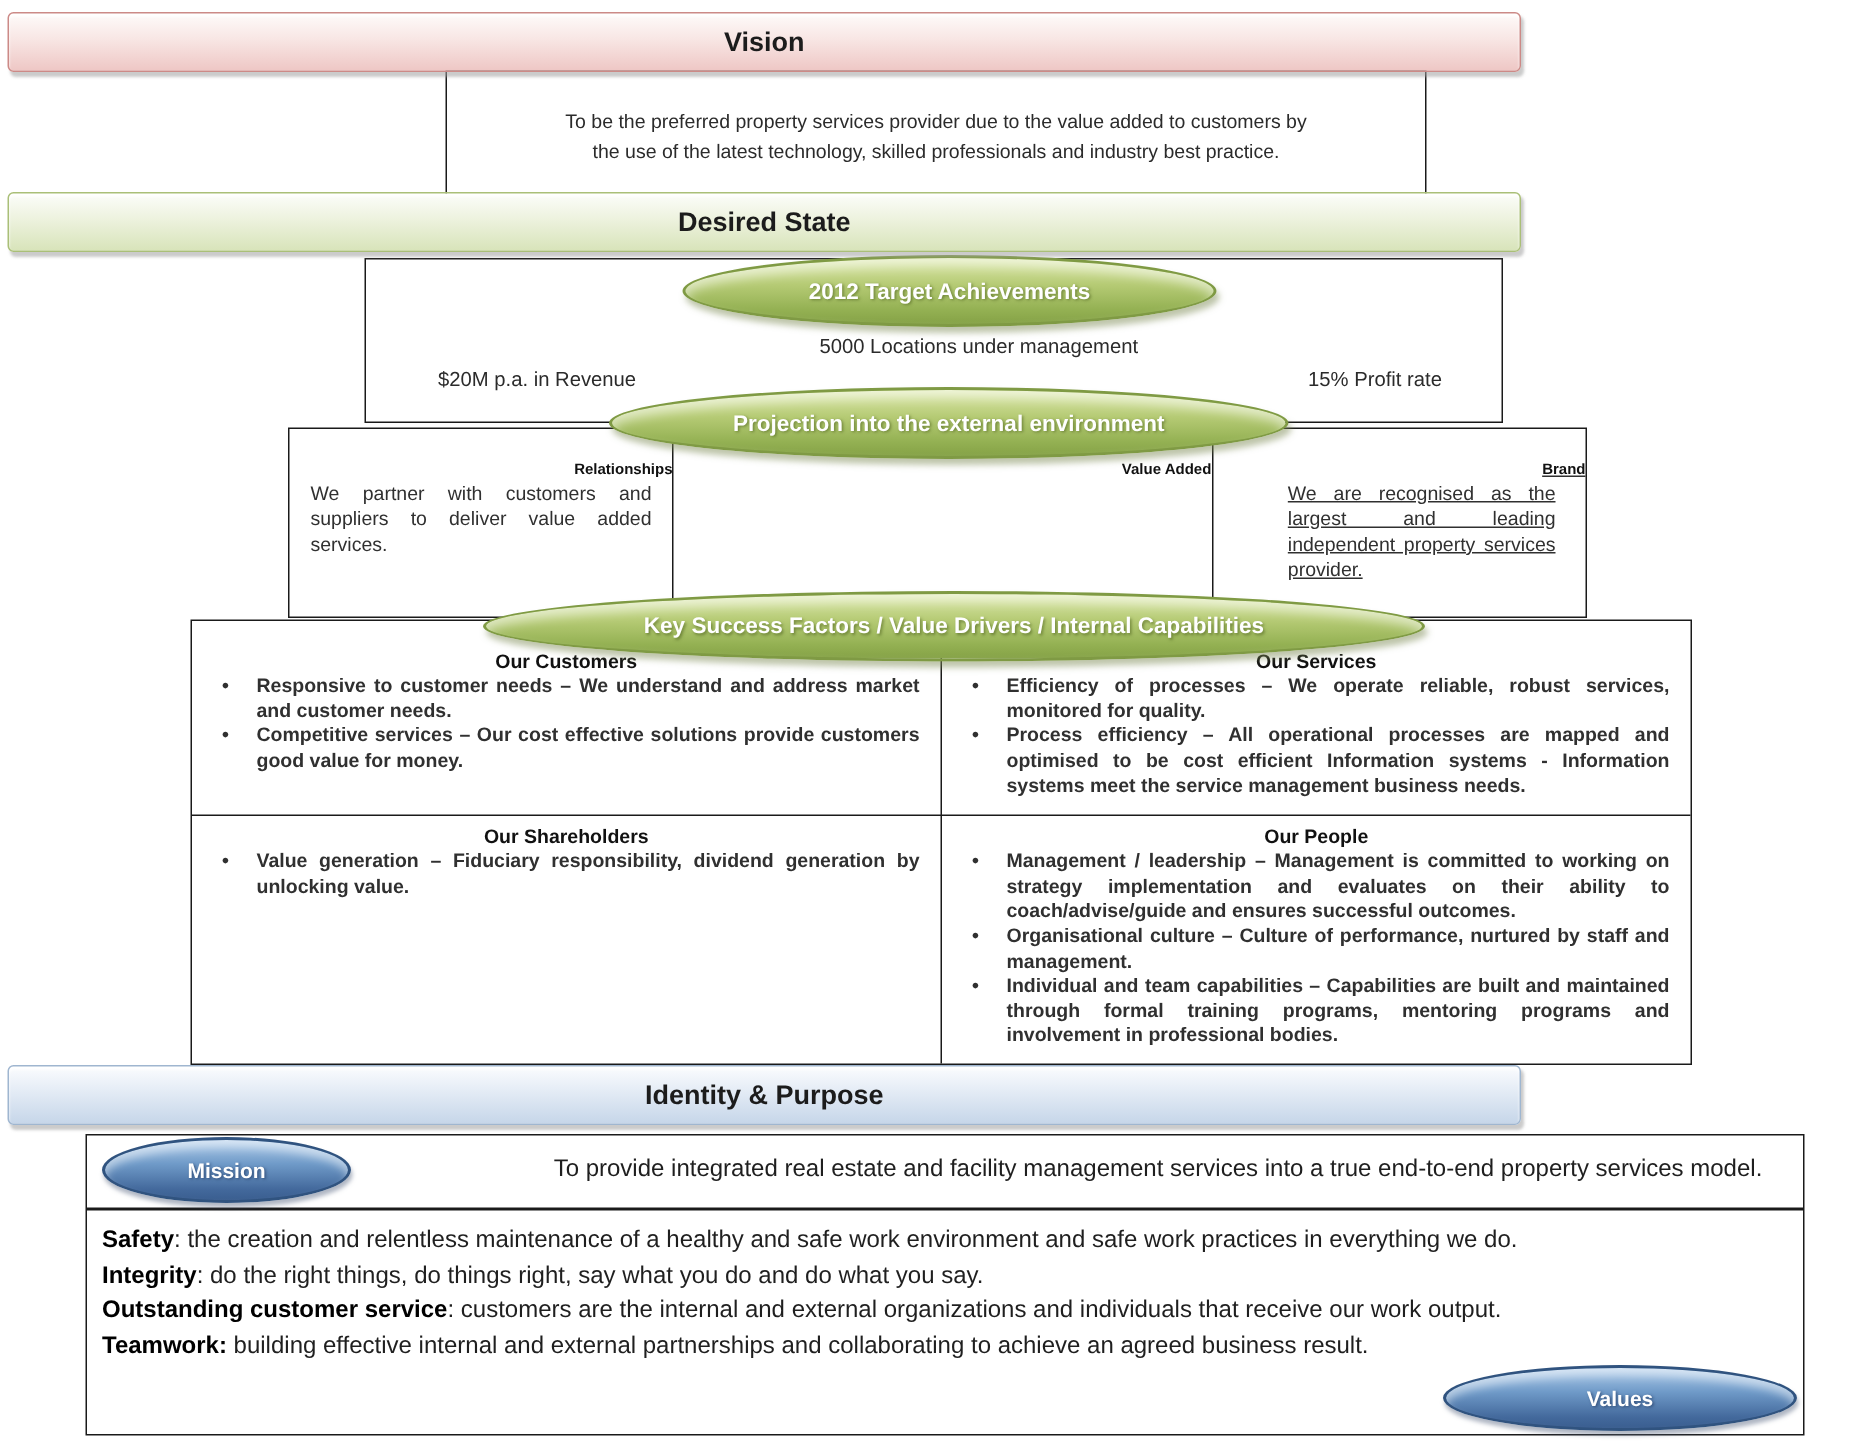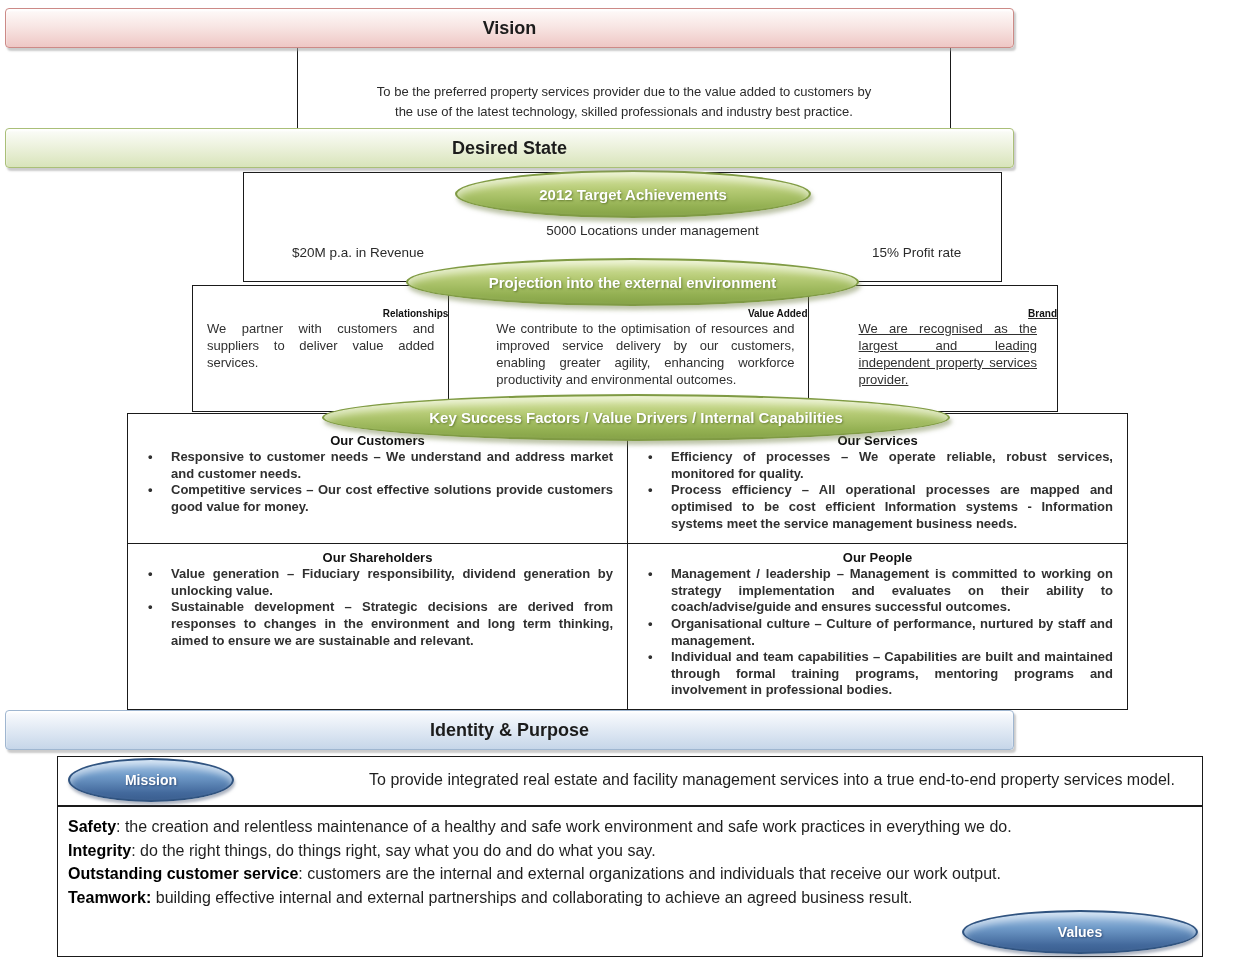--- a/index.html
+++ b/index.html
@@ -18,21 +18,21 @@
   }
   .banner-vision   { top:8px;   background:linear-gradient(180deg,#fefbfa 0%,#f8e6e4 45%,#eec7c5 100%); border:1px solid #cc8a87; }
   .banner-desired  { top:128px; background:linear-gradient(180deg,#fcfdfa 0%,#edf2de 45%,#d8e4ba 100%); border:1px solid #aabf78; }
   .banner-identity { top:710px; background:linear-gradient(180deg,#fbfcfe 0%,#e3ebf5 45%,#c6d6e9 100%); border:1px solid #9fb6d0; }
 
   
   .wbox { position:absolute; background:#fff; border:1px solid #1a1a1a; z-index:1; }
 
   #vision-box { left:297px; top:47px; width:654px; height:86px; }
   #vision-box .stmt {
-    margin:34px auto 0; max-width:505px; text-align:center;
+    margin:23px auto 0; max-width:505px; text-align:center;
     font-size:13px; line-height:1.5; color:#2b2b2b;
   }
 
   #targets-box { left:243px; top:172px; width:759px; height:110px; }
   #targets-box .t-loc     { position:absolute; top:50px; left:60px; right:0; text-align:center; font-size:13.5px; color:#2b2b2b; }
   #targets-box .t-revenue { position:absolute; top:72px; left:48px;  font-size:13.5px; color:#2b2b2b; }
   #targets-box .t-profit  { position:absolute; top:72px; left:584px; font-size:13.5px; color:#2b2b2b;margin-left:44px; }
 
   #cols-box { left:192px; top:285px; width:866px; height:127px; display:flex; }
   .pcol { padding-top:22px; }
@@ -124,21 +124,20 @@
     <span>2012 Target Achievements</span>
   </div>
 
   <div class="wbox" id="cols-box">
     <div class="pcol pcol-1">
       <div class="ptitle">Relationships</div>
       <div class="pbody">We partner with customers and suppliers to deliver value added services.</div>
     </div>
     <div class="pcol pcol-2">
       <div class="ptitle">Value Added</div>
-      <div class="pbody">We contribute to the optimisation of resources and improved service delivery by our customers, enabling greater agility, enhancing workforce productivity and environmental outcomes.</div>
     </div>
     <div class="pcol pcol-3">
       <div class="ptitle">Brand</div>
       <div class="pbody">We are recognised as the largest and leading independent property services provider.</div>
     </div>
   </div>
   <div class="oval oval-green" id="oval-projection">
     <span>Projection into the external environment</span>
   </div>
 
@@ -149,21 +148,20 @@
       <div class="bullet">Competitive services – Our cost effective solutions provide customers good value for money.</div>
     </div>
     <div class="q q-tr">
       <div class="qtitle">Our Services</div>
       <div class="bullet">Efficiency of processes – We operate reliable, robust services, monitored for quality.</div>
       <div class="bullet">Process efficiency – All operational processes are mapped and optimised to be cost efficient Information systems - Information systems meet the service management business needs.</div>
     </div>
     <div class="q q-bl">
       <div class="qtitle">Our Shareholders</div>
       <div class="bullet">Value generation – Fiduciary responsibility, dividend generation by unlocking value.</div>
-      <div class="bullet">Sustainable development – Strategic decisions are derived from responses to changes in the environment and long term thinking, aimed to ensure we are sustainable and relevant.</div>
     </div>
     <div class="q q-br">
       <div class="qtitle">Our People</div>
       <div class="bullet">Management / leadership – Management is committed to working on strategy implementation and evaluates on their ability to coach/advise/guide and ensures successful outcomes.</div>
       <div class="bullet">Organisational culture – Culture of performance, nurtured by staff and management.</div>
       <div class="bullet">Individual and team capabilities – Capabilities are built and maintained through formal training programs, mentoring programs and involvement in professional bodies.</div>
     </div>
   </div>
   <div class="oval oval-green" id="oval-ksf">
     <span>Key Success Factors / Value Drivers / Internal Capabilities</span>

